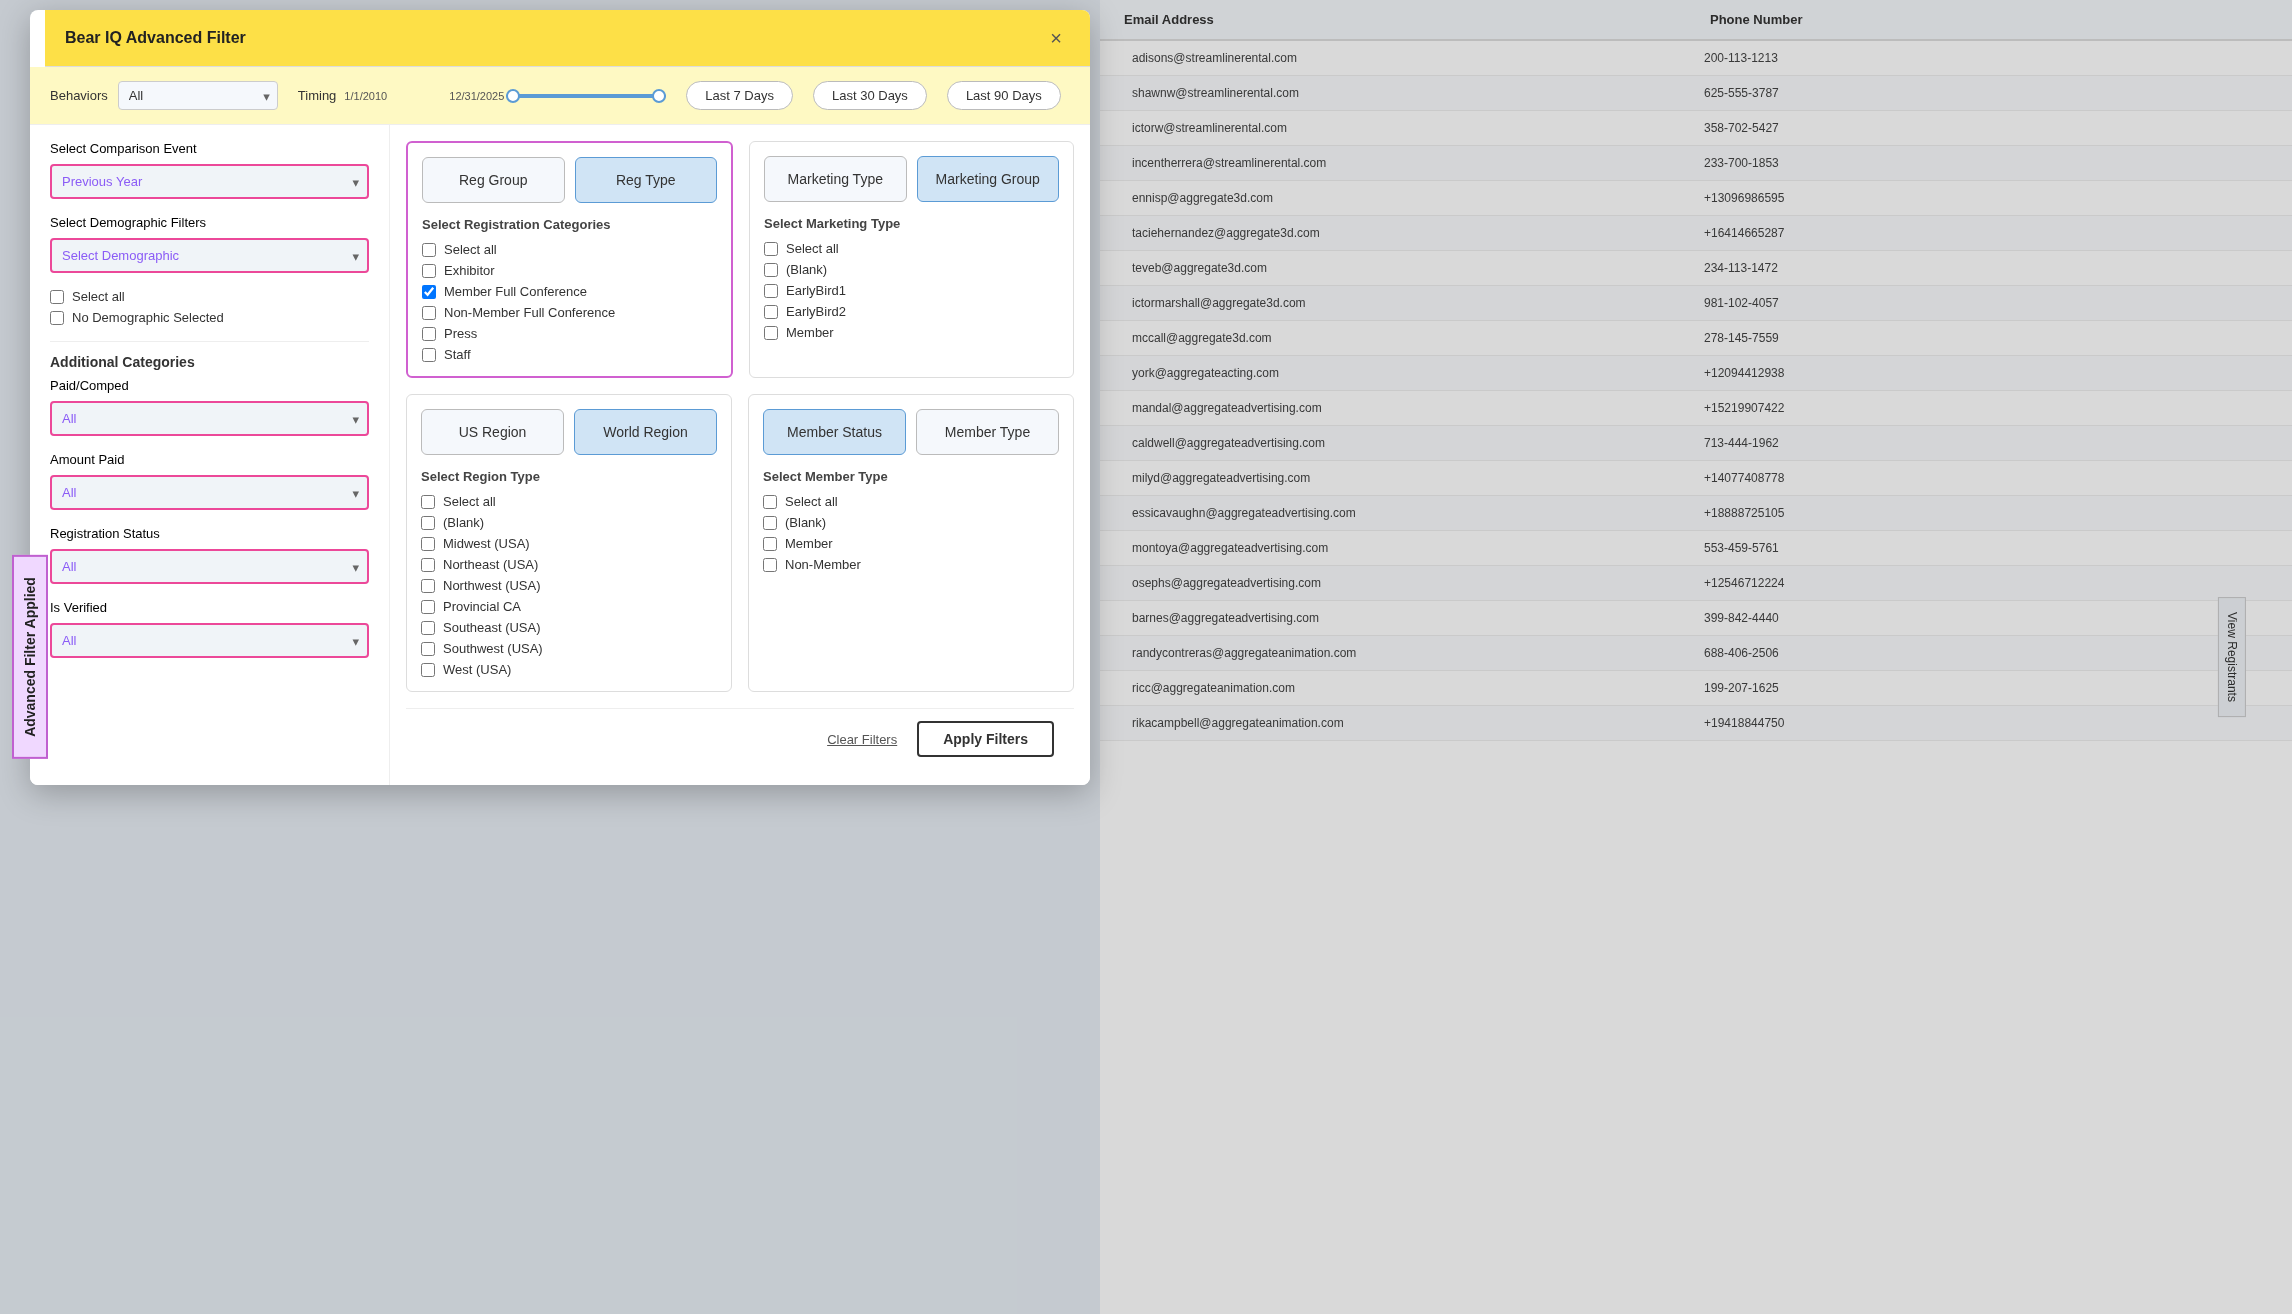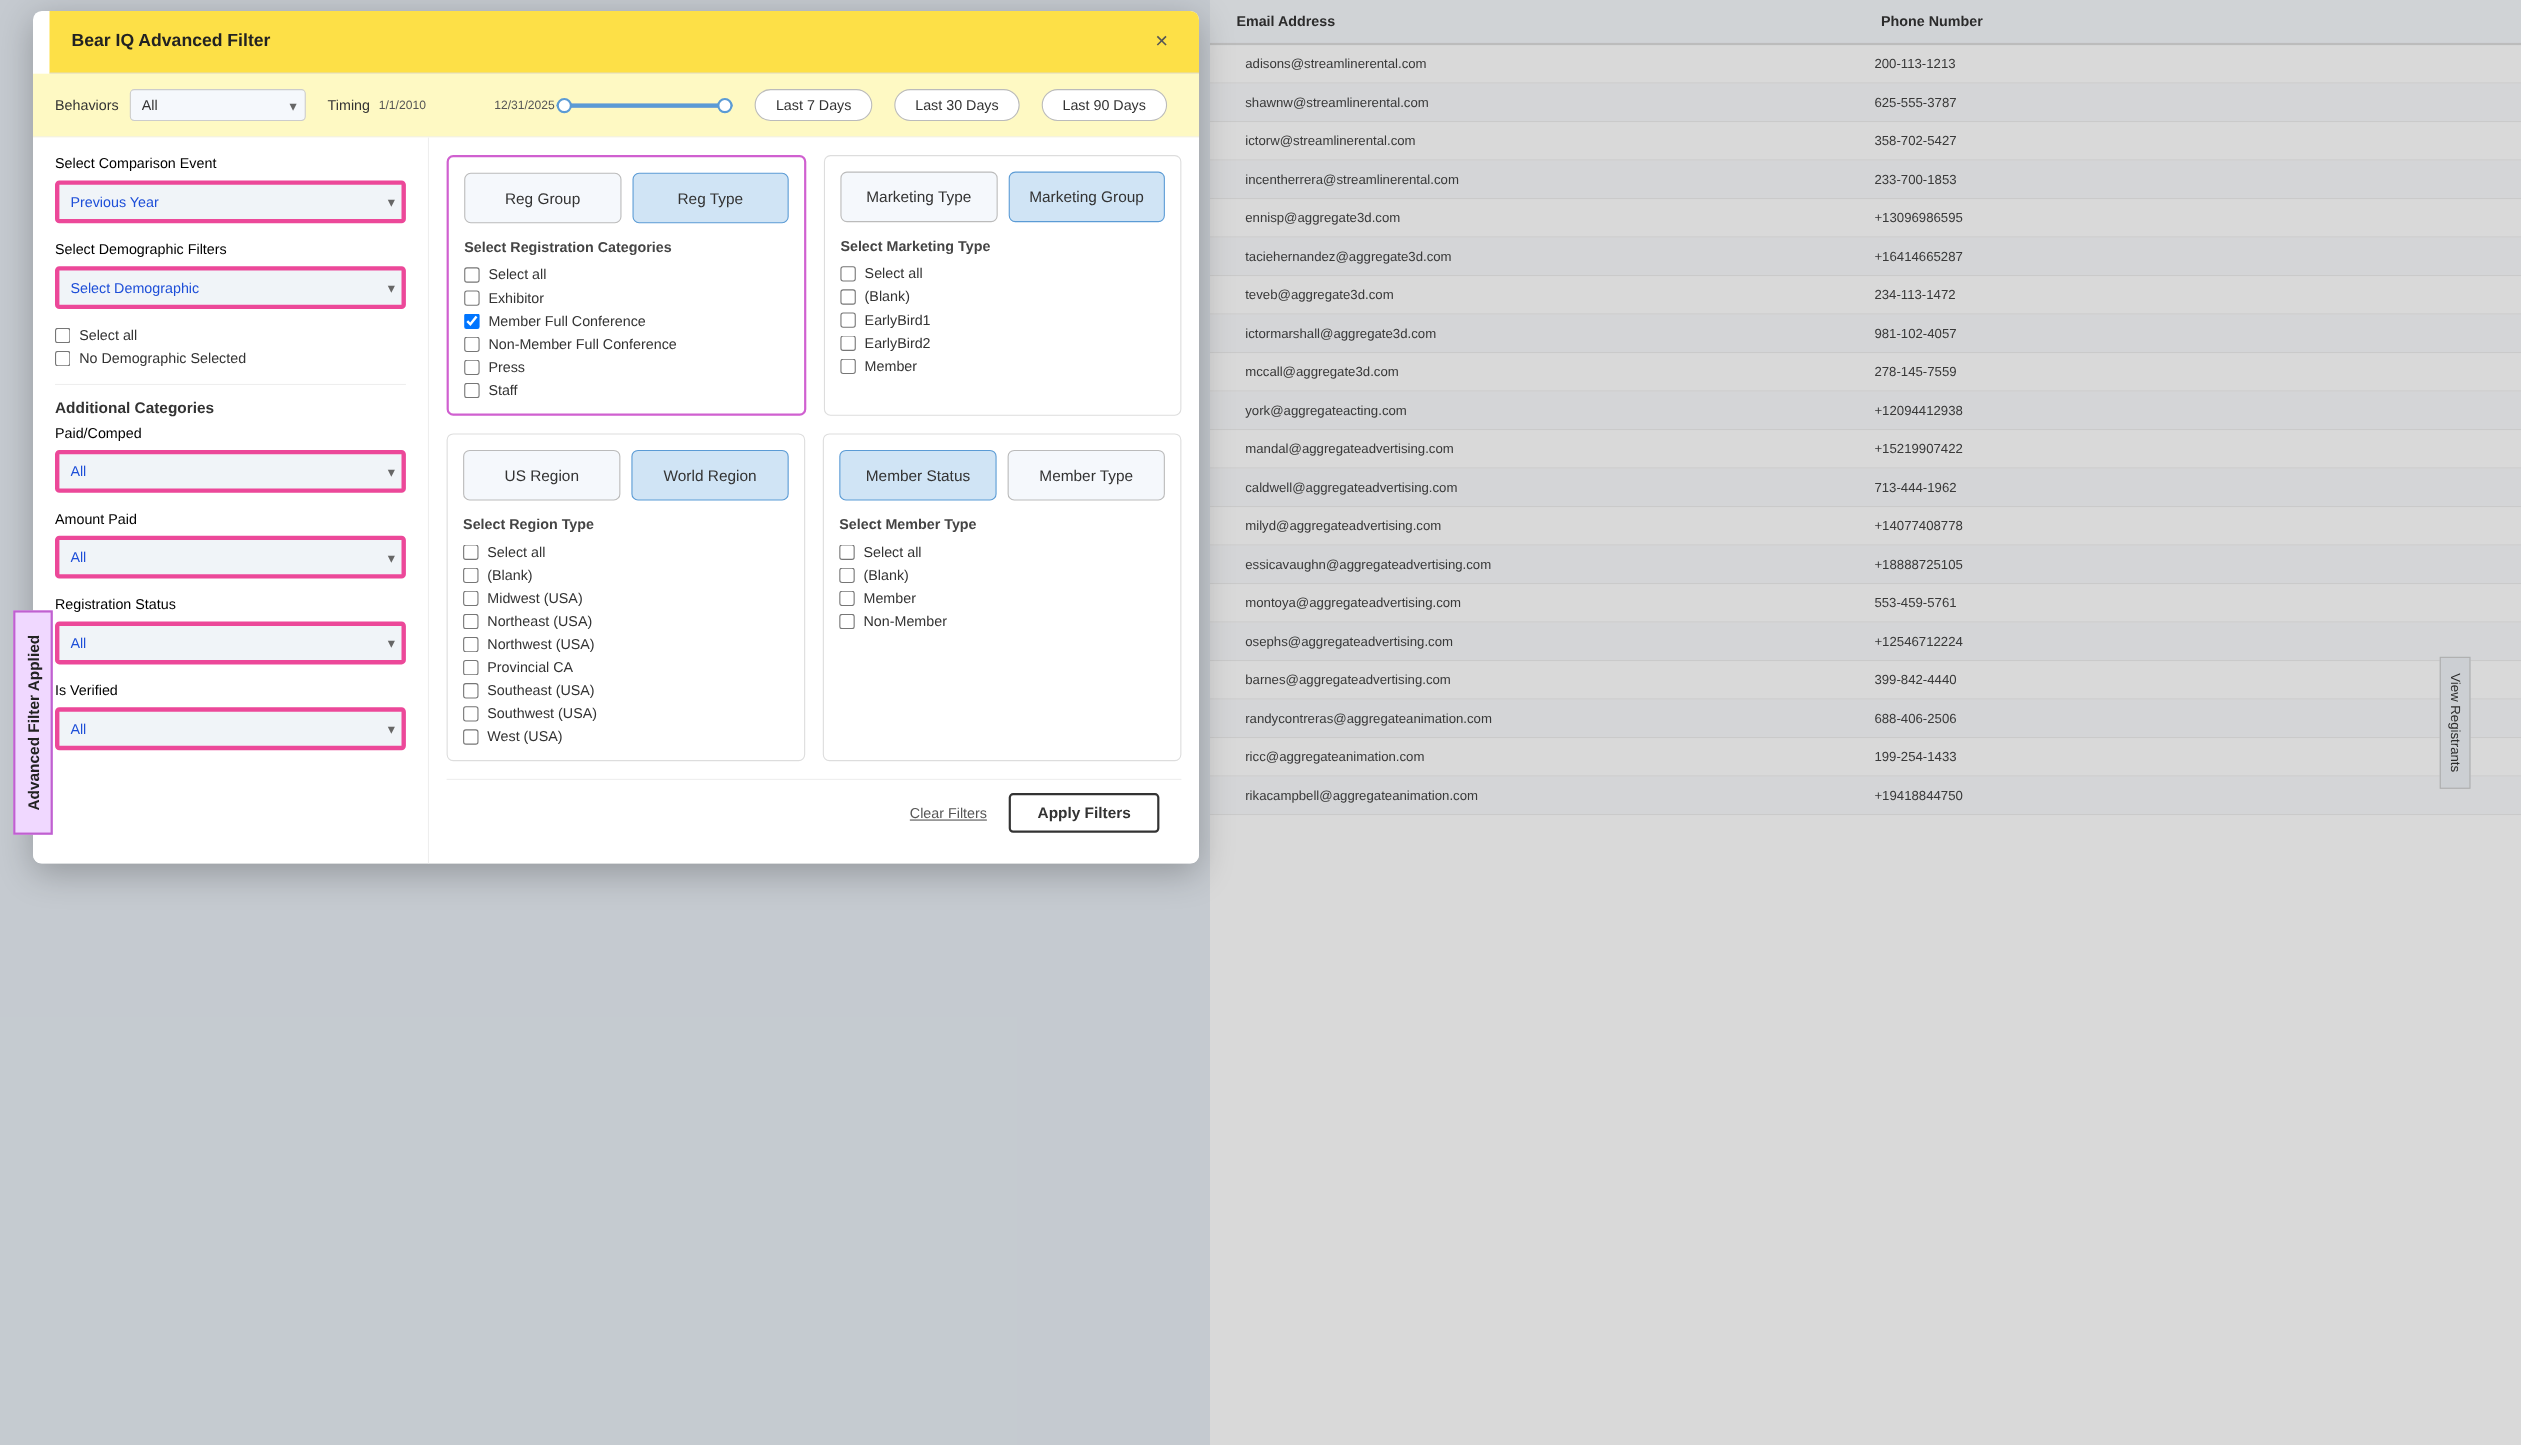--- a/index.html
+++ b/index.html
@@ -197,26 +197,26 @@
       margin-bottom: 8px;
     }
 
     .filter-dropdown-wrapper {
       position: relative;
       margin-bottom: 16px;
     }
 
     .filter-dropdown {
       width: 100%;
-      border: 4px solid #ec4899;
+      border: 2px solid #ec4899;
       border-radius: 4px;
       padding: 8px 30px 8px 10px;
       font-size: 13px;
       background: #f0f4f8;
-      color: #1d4ed8;
+      color: #8b5cf6;
       appearance: none;
       cursor: pointer;
     }
 
     .filter-dropdown-wrapper::after {
       content: '▾';
       position: absolute;
       right: 10px;
       top: 50%;
       transform: translateY(-50%);
@@ -514,21 +514,21 @@
       <div class="tr">
     <div class="td">barnes@aggregateadvertising.com</div>
     <div class="td">399-842-4440</div>
   </div>
       <div class="tr">
     <div class="td">randycontreras@aggregateanimation.com</div>
     <div class="td">688-406-2506</div>
   </div>
       <div class="tr">
     <div class="td">ricc@aggregateanimation.com</div>
-    <div class="td">199-254-1433</div>
+    <div class="td">199-207-1625</div>
   </div>
       <div class="tr">
     <div class="td">rikacampbell@aggregateanimation.com</div>
     <div class="td">+19418844750</div>
   </div>
     </div>
   <div class="view-registrants">View Registrants</div>
 </div>
 
 <div class="modal-overlay">

